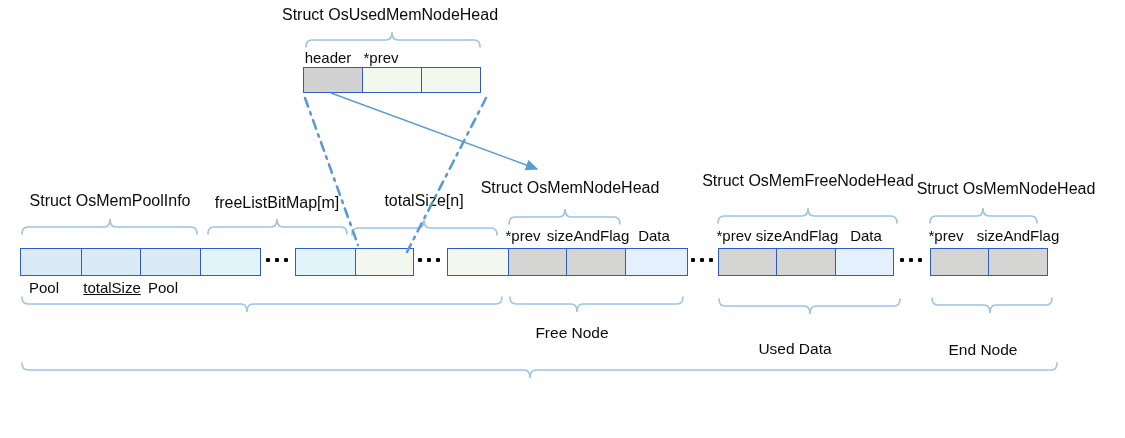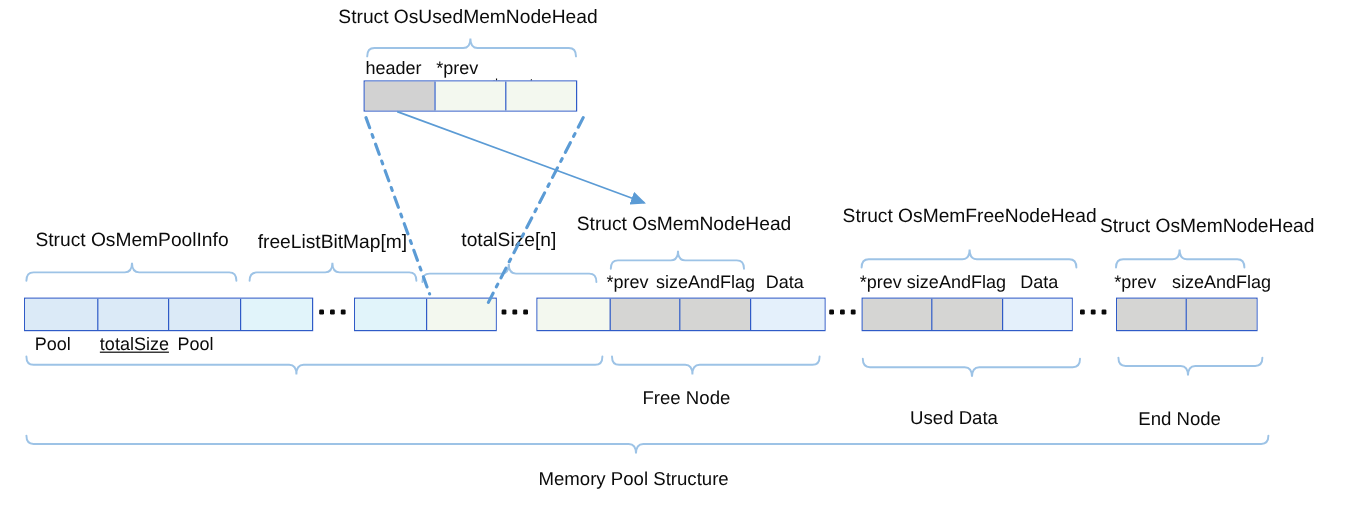--- a/index.html
+++ b/index.html
@@ -101,21 +101,20 @@
     <div class="cell f-gray" style="width:60px;"></div>
   </div>
 
   <div class="lbl t-field" style="left:44px;top:279px;">Pool</div>
   <div class="lbl t-field" style="left:112px;top:279px;text-decoration:underline;">totalSize</div>
   <div class="lbl t-field" style="left:163px;top:279px;">Pool</div>
 
   <div class="lbl t-caption" style="left:572px;top:324px;">Free Node</div>
   <div class="lbl t-caption" style="left:795px;top:340px;">Used Data</div>
   <div class="lbl t-caption" style="left:983px;top:341px;text-align:center;">End Node</div>
-  <div class="lbl t-caption" style="left:528px;top:391px;">Memory Pool Structure</div>
 
   <svg id="overlay" width="1125" height="438" viewBox="0 0 1125 438">
     <defs>
       <marker id="ah" markerWidth="10" markerHeight="8" refX="8" refY="4" orient="auto">
         <path d="M0,0 L9,4 L0,8 z" fill="#5b9bd5"></path>
       </marker>
     </defs>
     <g id="braces" stroke="#9dc3e6" stroke-width="1.6" fill="none" stroke-linecap="round">
         <path d="M306,47 Q306,40 312,40 L386,40 Q392,40 392,32 Q392,40 398,40 L474,40 Q480,40 480,47"></path>
         <path d="M22,234 Q22,227 28,227 L104,227 Q110,227 110,219 Q110,227 116,227 L191,227 Q197,227 197,234"></path>

